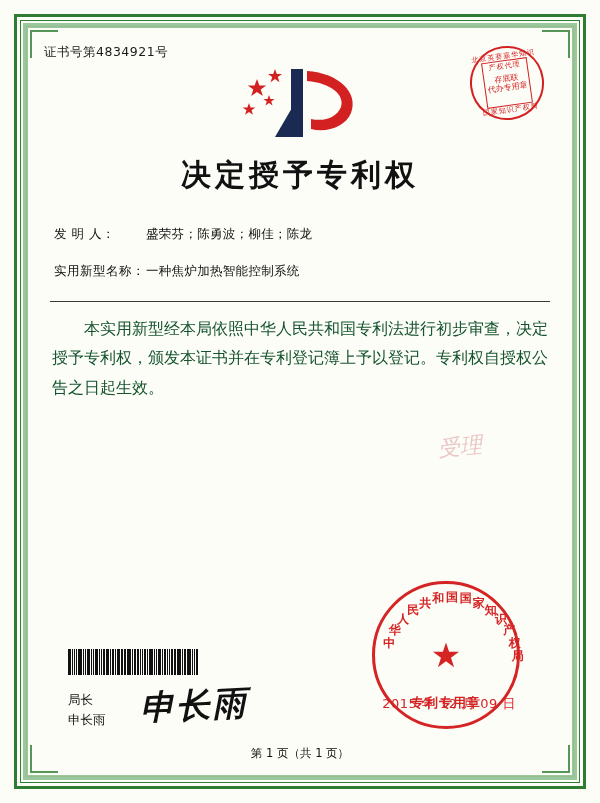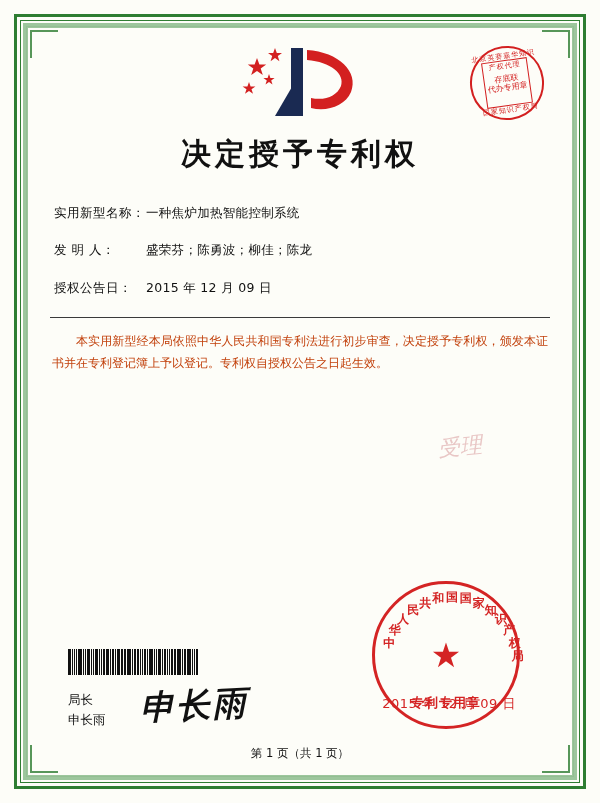--- a/index.html
+++ b/index.html
@@ -179,23 +179,23 @@
   }
 
   .divider {
     border: none;
     border-top: 1px solid #3a3a3a;
     margin: 14px 6px 12px 6px;
   }
 
   .paragraphs {
     padding: 0 8px;
-    font-size: 12px;
+    font-size: 16px;
     line-height: 1.85;
-    color: #c2410c;
+    color: #14532d;
     text-align: justify;
   }
   .paragraphs p {
     margin: 0 0 2px 0;
     text-indent: 2em;
   }
 
   
   .barcode {
     position: absolute;
@@ -321,20 +321,21 @@
   <div class="frame-outer"></div>
   <div class="frame-deco"></div>
   <div class="frame-inner"></div>
   <div class="corner tl"></div>
   <div class="corner tr"></div>
   <div class="corner bl"></div>
   <div class="corner br"></div>
 
   <div class="content">
 
+    <div class="cert-number">证书号第4834921号</div>
 
     <div class="top-stamp">
       <div class="ts-arc">北京英赛嘉华知识产权代理</div>
       <div class="ts-inner">
         <div>存底联</div>
         <div>代办专用章</div>
       </div>
       <div class="ts-arc-bottom">国家知识产权局</div>
     </div>
 
@@ -353,27 +354,24 @@
         <path d="M72 8 C 104 10, 124 30, 116 50 C 110 64, 92 70, 76 66 L76 56 C 90 59, 102 54, 106 44 C 110 32, 96 20, 72 18 Z" fill="#d32020"></path>
 
         <path d="M40 74 L68 26 L68 74 Z" fill="#1a2a52"></path>
       </svg>
     </div>
 
     <div class="title">决定授予专利权</div>
 
     <div class="fields">
       <div class="field-row">
-        <span class="field-label">实用新型名称：</span><span class="field-value">一种焦炉加热智能控制系统</span>
-      </div>
-      <div class="field-row">
         <span class="field-label">发 明 人：</span><span class="field-value">盛荣芬；陈勇波；柳佳；陈龙</span>
       </div>
       <div class="field-row">
-        <span class="field-label">授权公告日：</span><span class="field-value">2015 年 12 月 09 日</span>
+        <span class="field-label">实用新型名称：</span><span class="field-value">一种焦炉加热智能控制系统</span>
       </div>
     </div>
 
     <hr class="divider">
 
     <div class="paragraphs">
       <p>本实用新型经本局依照中华人民共和国专利法进行初步审查，决定授予专利权，颁发本证书并在专利登记簿上予以登记。专利权自授权公告之日起生效。</p>
     </div>
 
     <div class="red-mark">受理</div>

